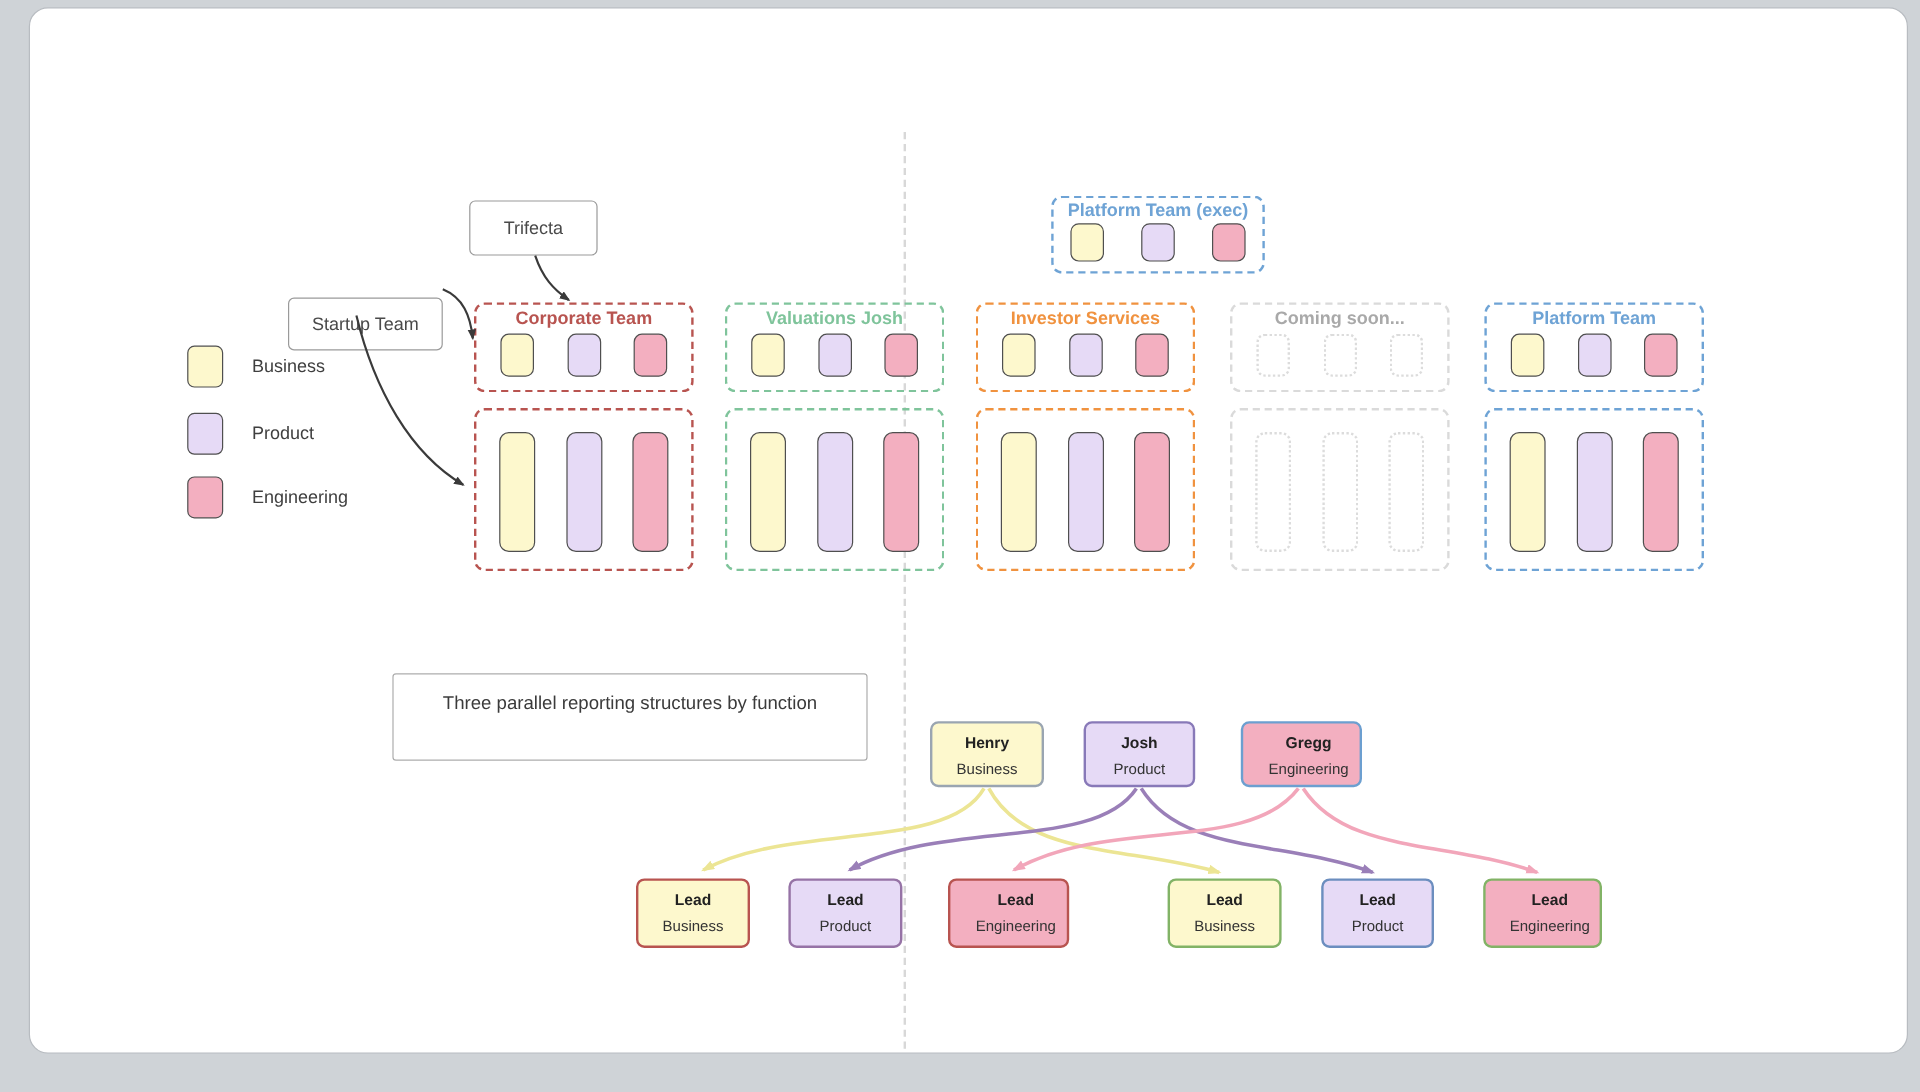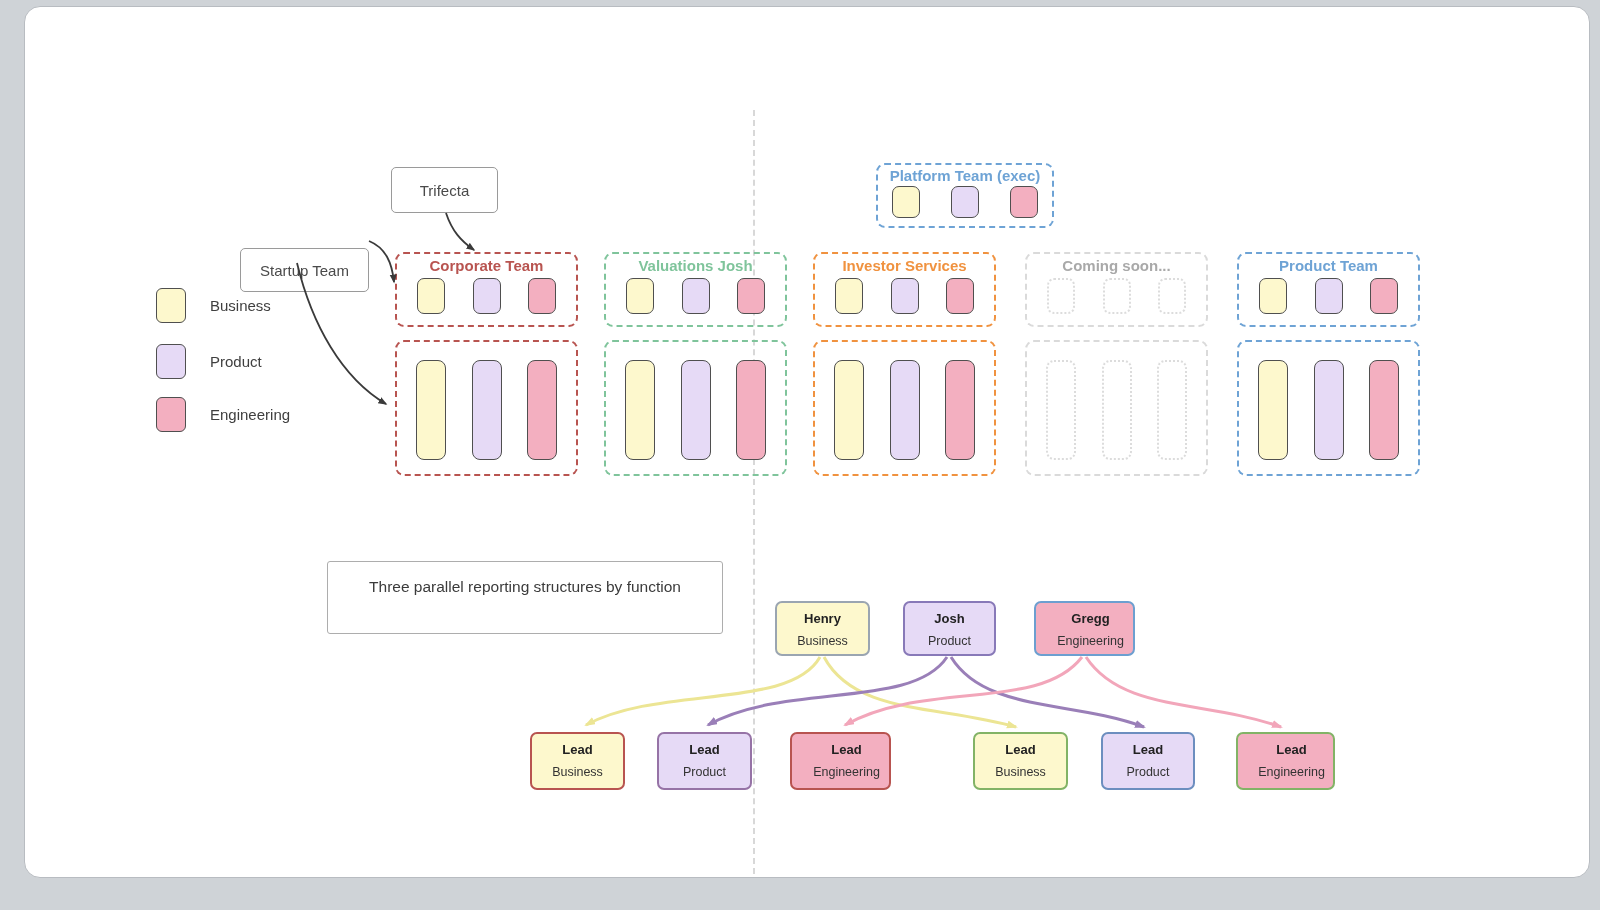--- a/index.html
+++ b/index.html
@@ -155,21 +155,21 @@
     </div>
     <div class="team-body">
       <span class="bar role-business"></span>
       <span class="bar role-product"></span>
       <span class="bar role-engineering"></span>
     </div>
   </div>
 
   <div class="team-group" style="left: 1237px; --tc: #6ea3d5;">
     <div class="team-header">
-      <div class="team-title">Product Team</div>
+      <div class="team-title">Platform Team</div>
       <div class="mini-row">
         <span class="mini role-business"></span>
         <span class="mini role-product"></span>
         <span class="mini role-engineering"></span>
       </div>
     </div>
     <div class="team-body">
       <span class="bar role-business"></span>
       <span class="bar role-product"></span>
       <span class="bar role-engineering"></span>

